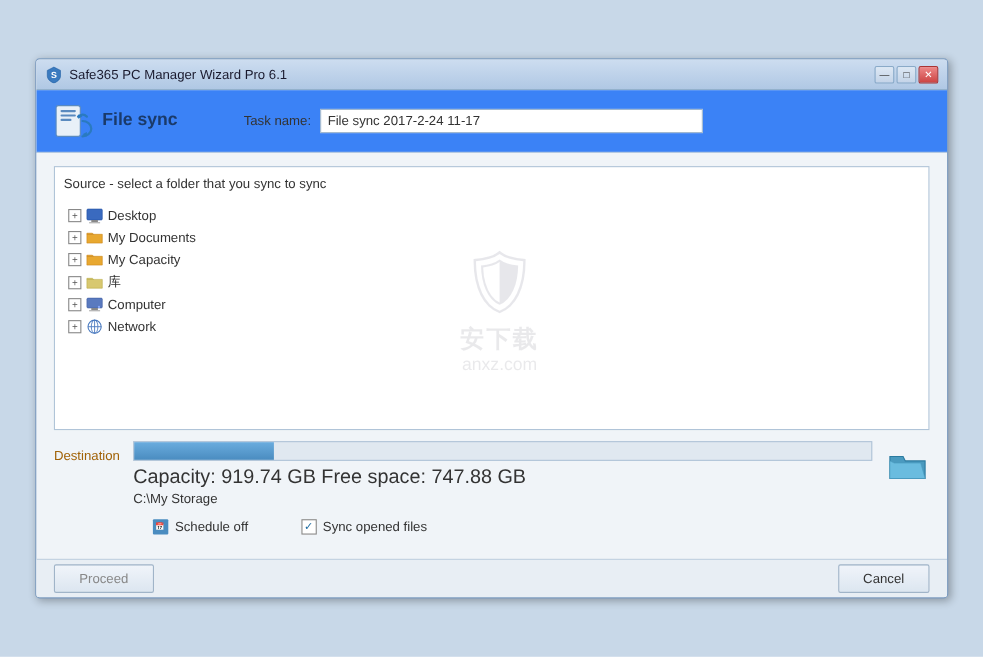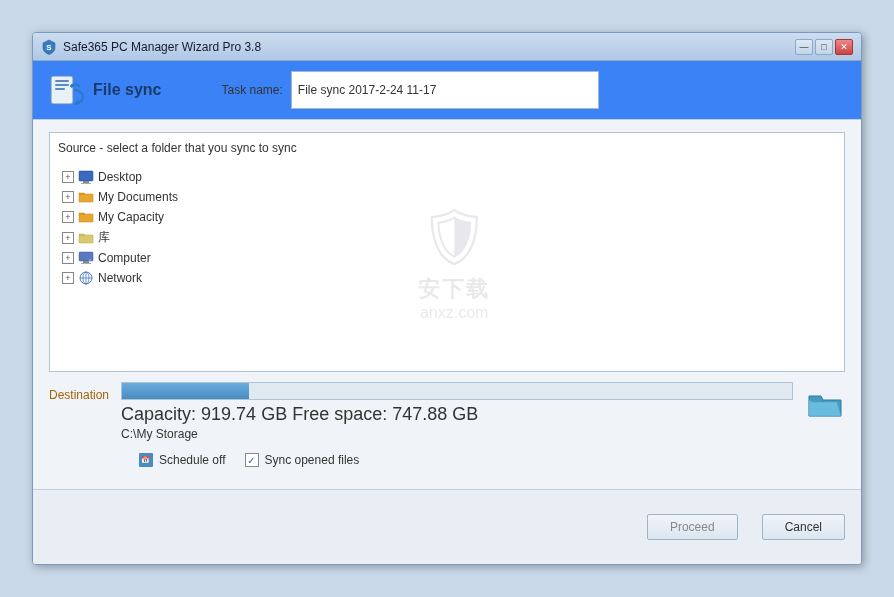--- a/index.html
+++ b/index.html
@@ -89,24 +89,24 @@
       align-items: center;
       gap: 8px;
       margin-left: 44px;
     }
     .task-label {
       font-size: 12px;
       color: #333;
       white-space: nowrap;
     }
     .task-input {
-      width: 308px;
+      width: 348px;
       height: 22px;
       border: 1px solid #a0b8d0;
-      padding: 18px 6px;
+      padding: 2px 6px;
       font-size: 12px;
       color: #333;
       background: white;
     }
     .main-content {
       padding: 12px 16px;
     }
     .source-section {
       border: 1px solid #b0c4d8;
       background: white;
@@ -222,21 +222,21 @@
       height: 36px;
       cursor: pointer;
       display: flex;
       align-items: center;
       justify-content: center;
     }
     .options-row {
       margin-top: 12px;
       display: flex;
       align-items: center;
-      gap: 19px;
+      gap: 48px;
       padding-left: 90px;
     }
     .schedule-btn {
       display: flex;
       align-items: center;
       gap: 6px;
       cursor: pointer;
       font-size: 12px;
       color: #333;
     }
@@ -253,23 +253,23 @@
       border: 1px solid #888;
       background: white;
       display: flex;
       align-items: center;
       justify-content: center;
       font-size: 10px;
       color: #1a6aa0;
     }
     .action-row {
       display: flex;
-      justify-content: flex-end;
+      justify-content: space-between;
       gap: 24px;
-      padding: 24px 16px;
+      padding: 4px 16px;
       background: #e8eef4;
       border-top: 1px solid #c0d0e0;
       margin-top: 10px;
     }
     .btn {
       padding: 4px 22px;
       height: 26px;
       border: 1px solid #a0b4c8;
       border-radius: 2px;
       cursor: pointer;
@@ -298,21 +298,21 @@
 
 <div class="window">
 
   <div class="title-bar">
     <div class="title-bar-left">
 
       <svg class="title-icon" viewBox="0 0 16 16" fill="none">
         <path d="M8 1 L14 4 L14 9 C14 12 11 14.5 8 15.5 C5 14.5 2 12 2 9 L2 4 Z" fill="#3a7abf" stroke="#1a5a9f" stroke-width="0.5"></path>
         <text x="8" y="11" text-anchor="middle" font-size="8" fill="white" font-weight="bold">S</text>
       </svg>
-      <span class="title-text">Safe365 PC Manager Wizard Pro 3.8</span>
+      <span class="title-text">Safe365 PC Manager Wizard Pro 6.1</span>
     </div>
     <div class="title-buttons">
       <div class="title-btn">—</div>
       <div class="title-btn">□</div>
       <div class="title-btn close">✕</div>
     </div>
   </div>
 
   <div class="header-section">
     <div class="header-icon-area">

